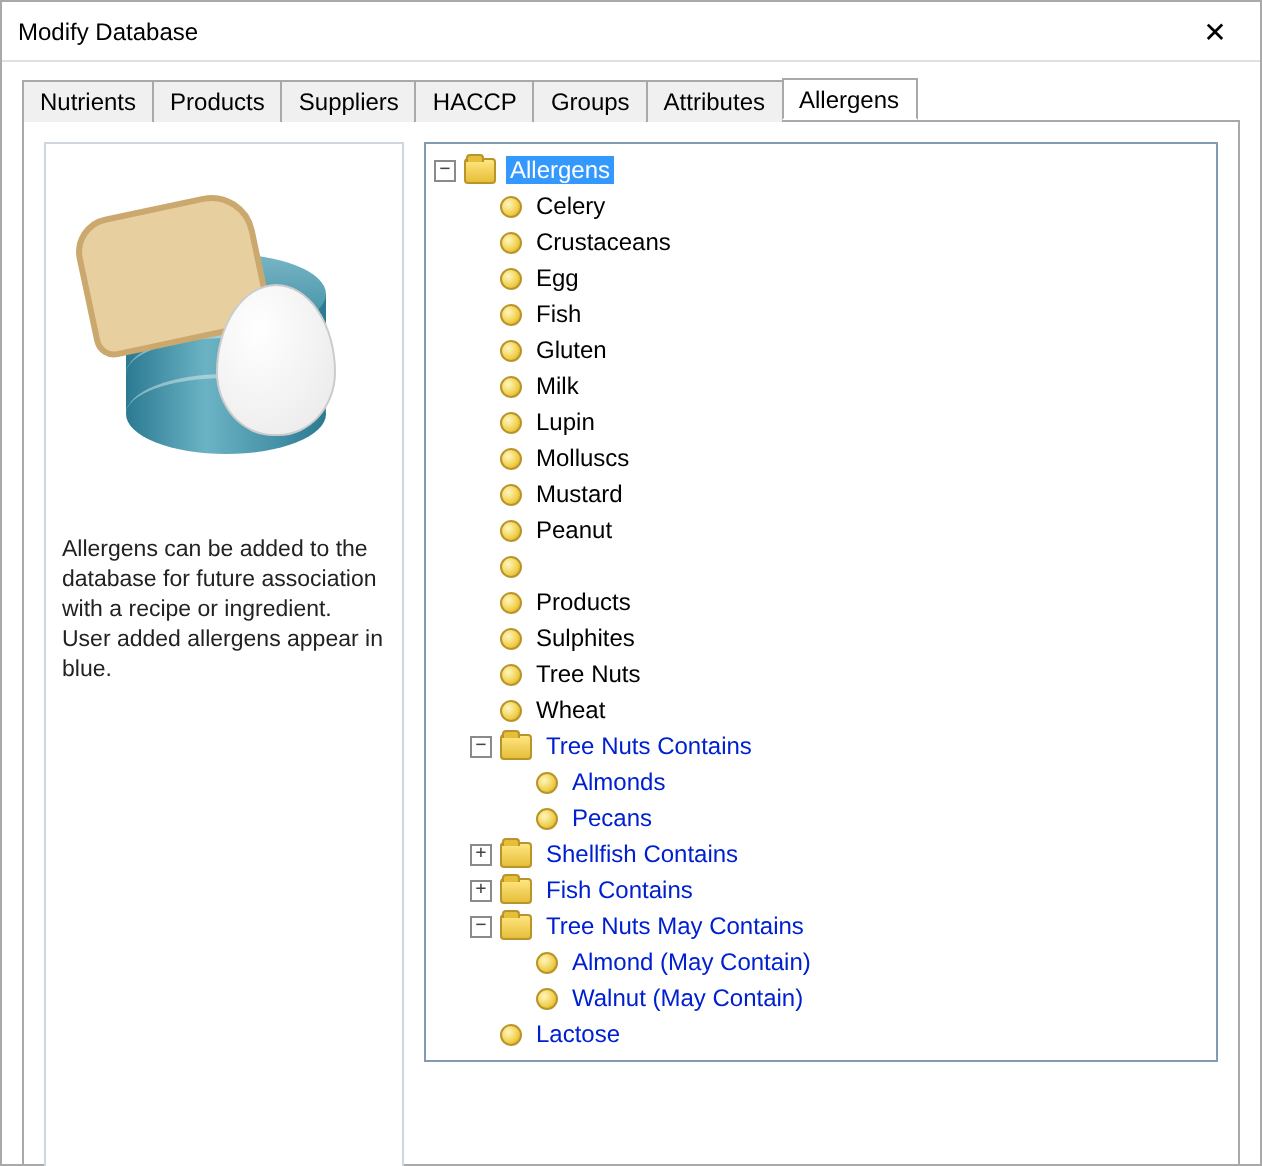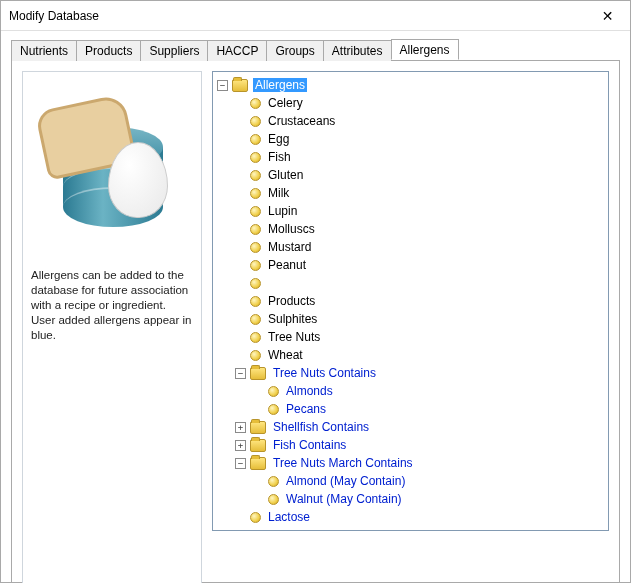--- a/index.html
+++ b/index.html
@@ -417,21 +417,21 @@
                     <div class="node">
                       <span class="toggle">+</span>
                       <span class="folder-icon"></span>
                       <span class="label blue">Fish Contains</span>
                     </div>
                   </li>
                   <li>
                     <div class="node">
                       <span class="toggle">−</span>
                       <span class="folder-icon"></span>
-                      <span class="label blue">Tree Nuts March Contains</span>
+                      <span class="label blue">Tree Nuts May Contains</span>
                     </div>
                     <ul>
                       <li>
                         <div class="node">
                           <span class="toggle-space"></span>
                           <span class="leaf-icon"></span>
                           <span class="label blue">Almond (May Contain)</span>
                         </div>
                       </li>
                       <li>

